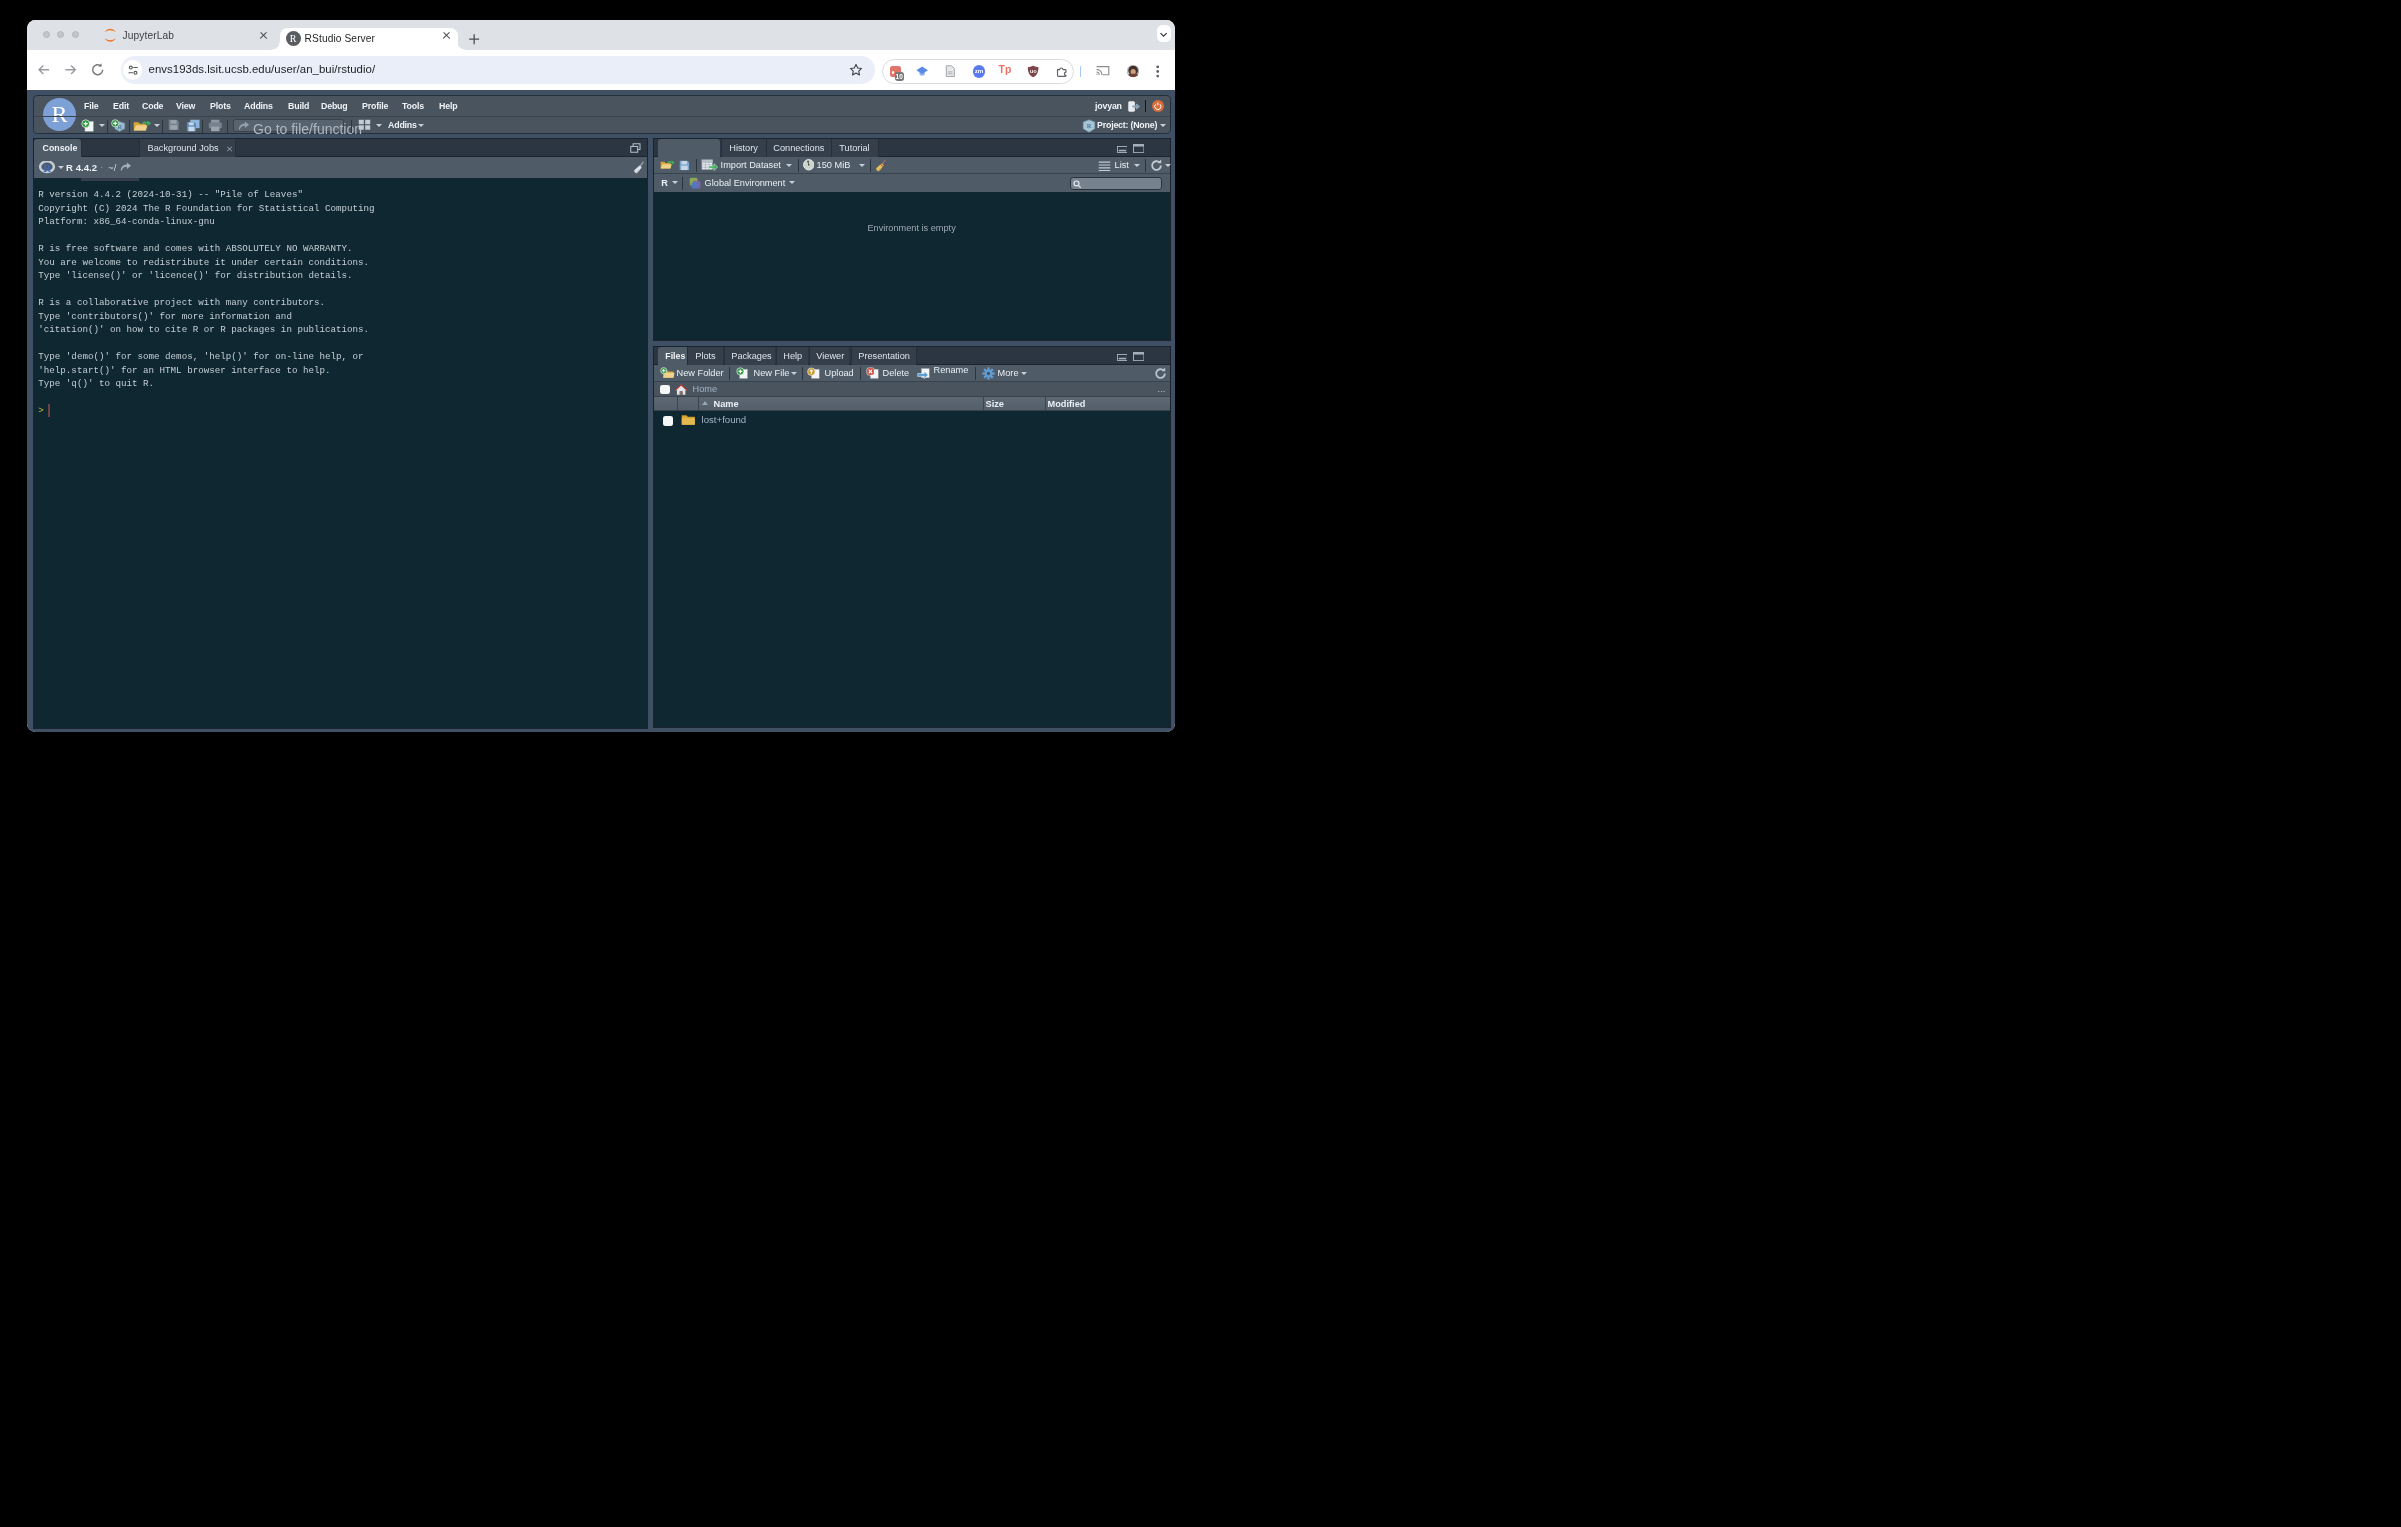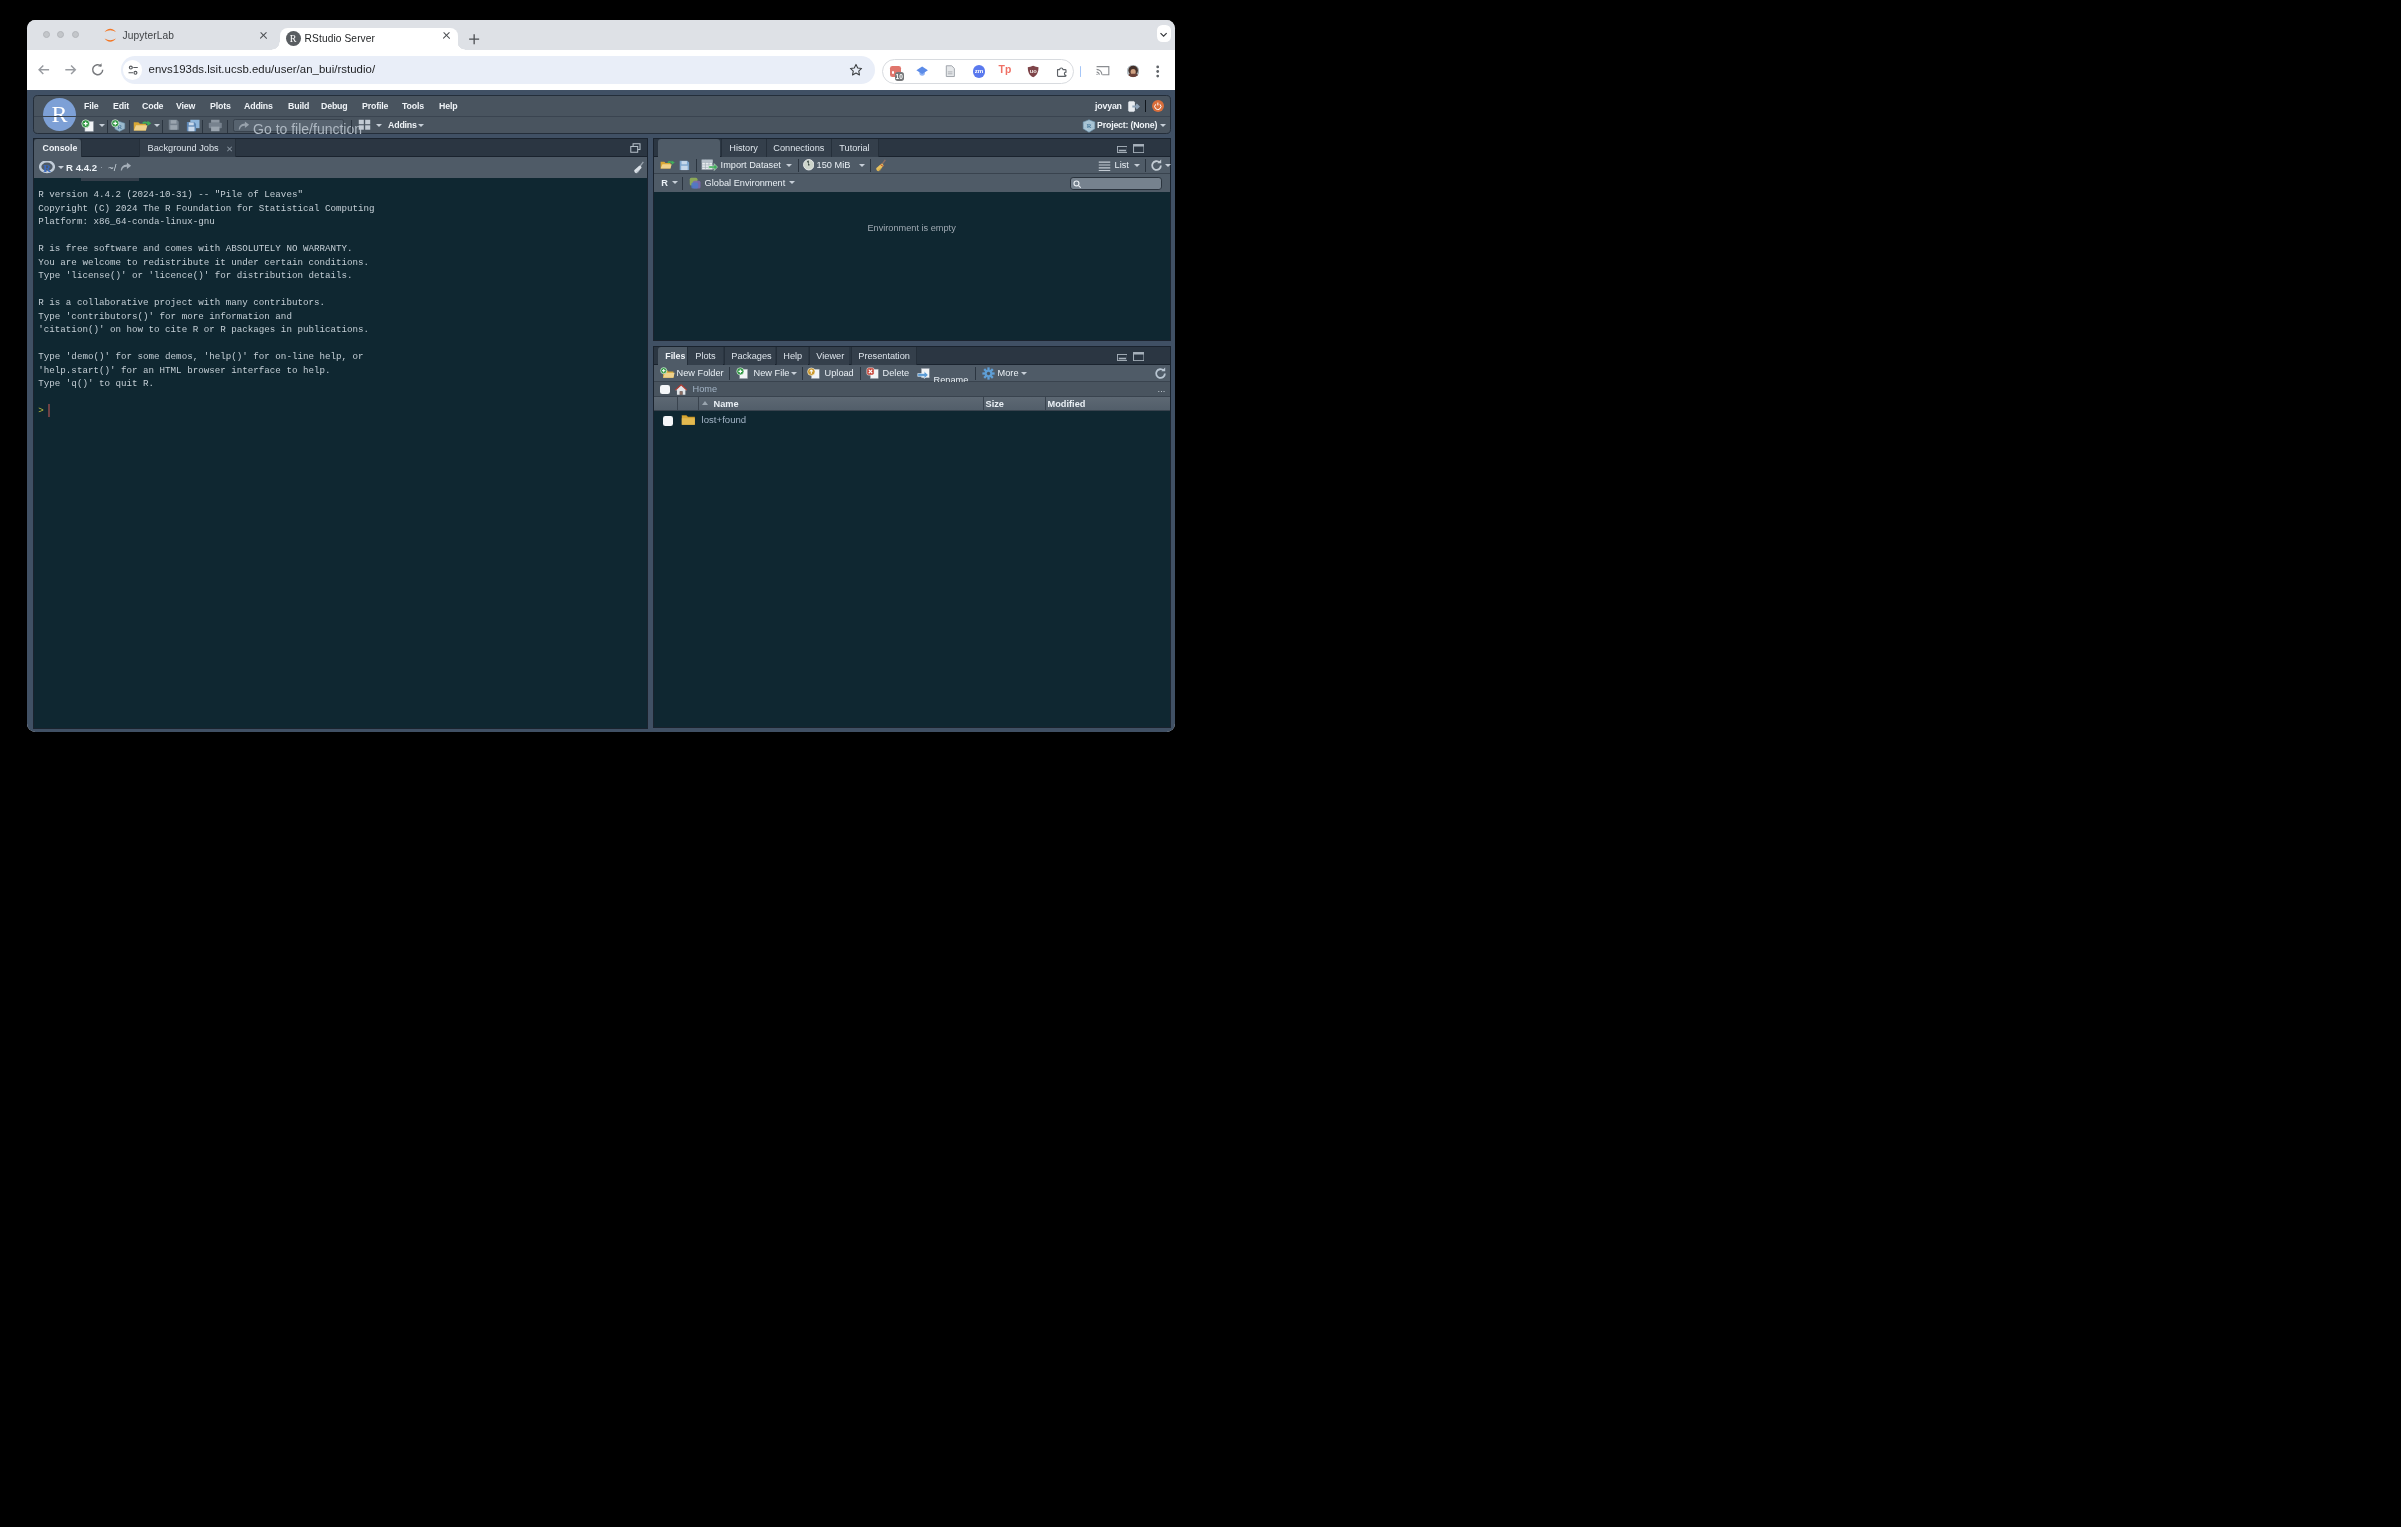--- a/index.html
+++ b/index.html
@@ -462,21 +462,21 @@
         <svg class="abs" style="left:212px;top:1.5px;" width="13" height="13" viewBox="0 0 18 18">
             <rect x="6" y="3" width="11" height="13" fill="#F2F4F6" stroke="#8A949E" stroke-width="0.6"></rect>
             <rect x="1.2" y="1.2" width="10" height="10" rx="2.5" fill="#C23B2E" stroke="#fff" stroke-width="0.8"></rect>
             <path d="M3.7 3.7 L8.7 8.7 M8.7 3.7 L3.7 8.7" stroke="#fff" stroke-width="1.6"></path>
           </svg>
         <div class="ec abs" style="left:229px;top:3.1px;">Delete</div>
         <svg class="abs" style="left:263px;top:1.5px;" width="13" height="13" viewBox="0 0 18 18">
             <rect x="6" y="2" width="11" height="13" fill="#F2F4F6" stroke="#8A949E" stroke-width="0.6"></rect>
             <path d="M1 9 H10 L10 6 L15.5 11 L10 16 L10 13 H1 Z" fill="#5B9BD5" stroke="#fff" stroke-width="0.7"></path>
           </svg>
-        <div class="ec abs" style="left:280px;top:10px;">Rename</div>
+        <div class="ec abs" style="left:280px;top:0;">Rename</div>
         <div class="sep2" style="left:321px;top:1.9px;"></div>
         <svg class="abs" style="left:328px;top:1.5px;" width="13" height="13" viewBox="0 0 17 17">
             <g fill="#5F9FD6">
               <circle cx="8.5" cy="8.5" r="5"></circle>
               <rect x="7" y="0.5" width="3" height="16"></rect>
               <rect x="0.5" y="7" width="16" height="3"></rect>
               <rect x="7" y="0.5" width="3" height="16" transform="rotate(45 8.5 8.5)"></rect>
               <rect x="7" y="0.5" width="3" height="16" transform="rotate(-45 8.5 8.5)"></rect>
             </g>
             <circle cx="8.5" cy="8.5" r="2.2" fill="#49545F"></circle>

